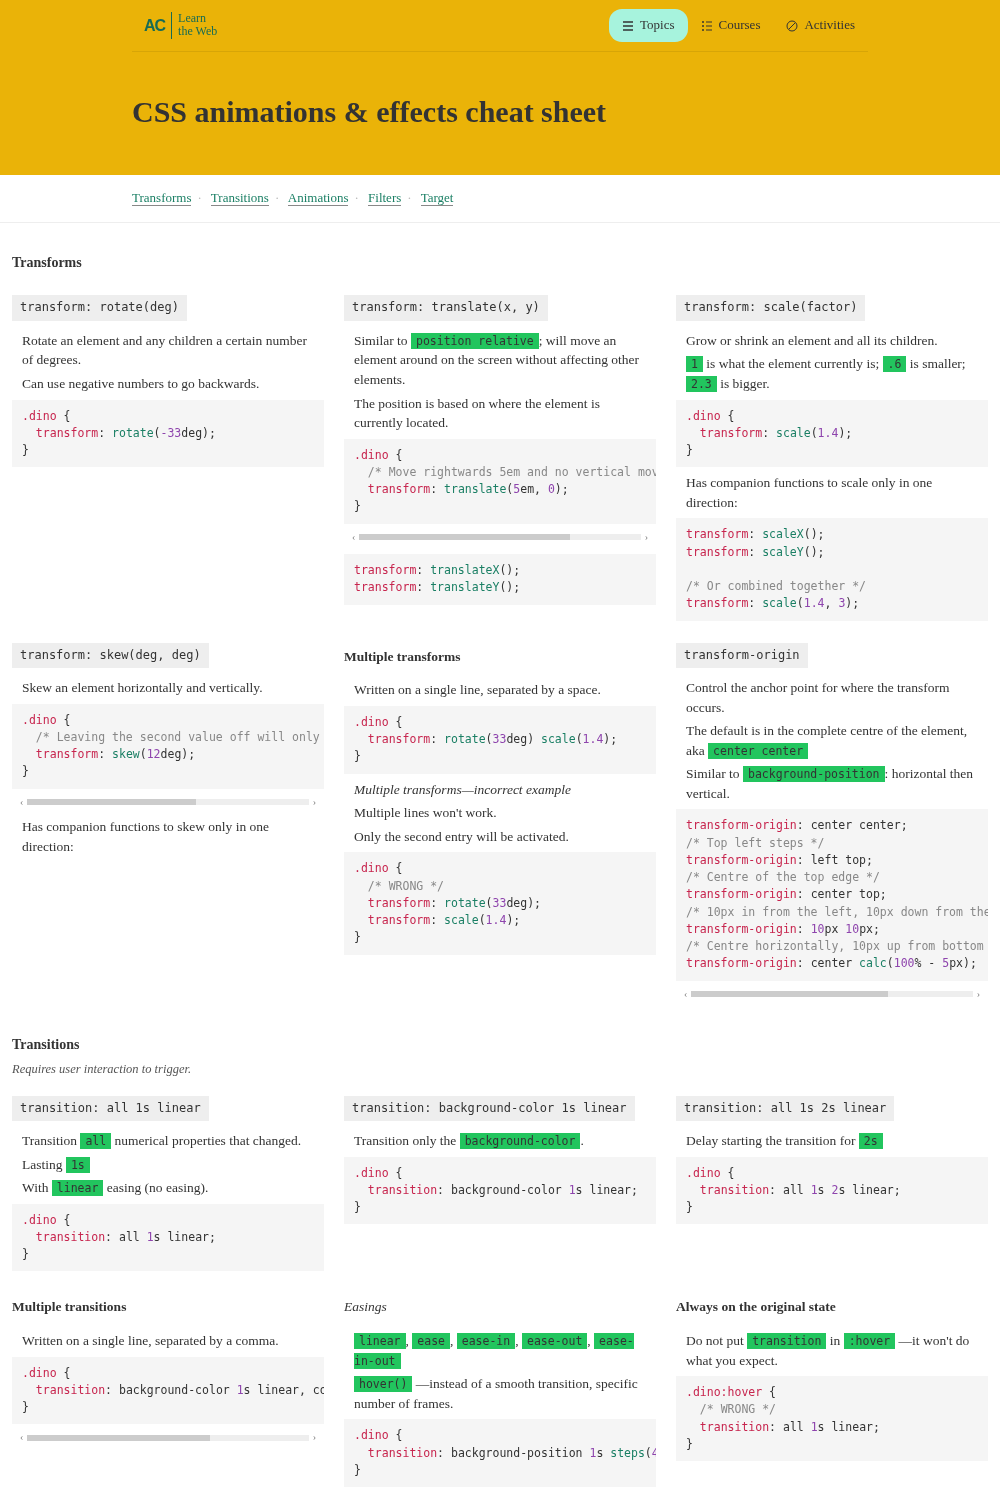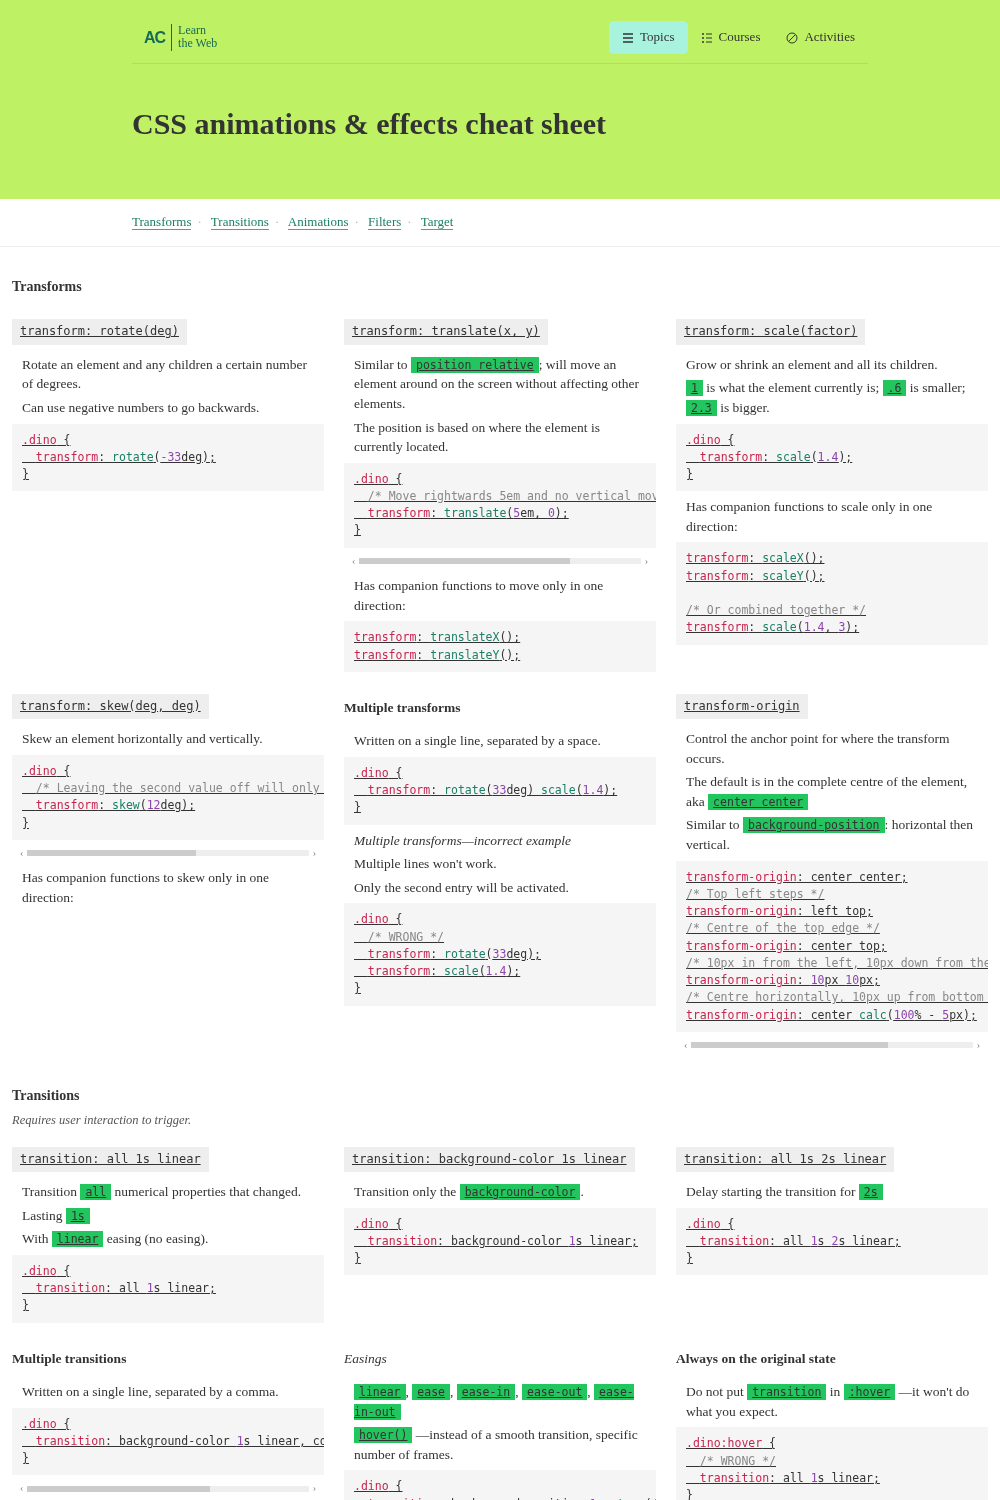--- a/index.html
+++ b/index.html
@@ -1,25 +1,25 @@
 <!DOCTYPE html>
 <html><head>
 <meta charset="utf-8">
 <style>
 * { box-sizing: border-box; margin: 0; padding: 0; }
 body { font-family: Georgia, 'Times New Roman', serif; font-size: 13.5px; color: #333; line-height: 1.45; }
-code, pre, .code-title { font-family: 'Consolas', 'Monaco', monospace; font-size: 12px; text-decoration: underline; }
-.hero { background: #bef264; padding: 12px; }
+code, pre, .code-title { font-family: 'Consolas', 'Monaco', monospace; font-size: 12px; }
+.hero { background: #eab308; padding: 0; }
 .container { max-width: 760px; margin: 0 auto; padding: 0 12px; }
 .nav-row { display: flex; align-items: center; justify-content: flex-end; padding: 9px 0; border-bottom: 1px solid rgba(0,0,0,0.08); position: relative; }
 .logo { position: absolute; left: 12px; display: flex; align-items: center; gap: 6px; color: #176b54; font-size: 12px; line-height: 1.1; }
 .logo-mark { font-weight: bold; font-size: 16px; font-family: sans-serif; letter-spacing: -1px; }
 .logo-text { border-left: 1px solid #176b54; padding-left: 6px; }
 .nav-item { display: inline-flex; align-items: center; gap: 6px; padding: 7px 13px; color: #333; text-decoration: none; font-family: Georgia, serif; font-size: 13px; }
-.nav-item.active { background: #a7f3dd; border-radius: 5px; }
+.nav-item.active { background: #a7f3dd; border-radius: 13px; }
 .nav-icon { display: inline-block; width: 12px; height: 12px; }
 .page-title { font-size: 30px; font-weight: bold; padding: 38px 0 42px; font-family: Georgia, serif; }
 .toc { border-bottom: 1px solid #eee; }
 .toc-inner { max-width: 760px; margin: 0 auto; padding: 14px 12px; font-size: 13px; }
 .toc-link { color: #1a7f64; text-decoration: none; border-bottom: 1px solid #888; }
 .toc-sep { color: #bbb; margin: 0 6px; }
 .content { padding: 0 12px; }
 .section-head { font-size: 14px; font-weight: bold; padding: 30px 0 4px; }
 .section-sub { font-style: italic; color: #555; font-size: 12.5px; }
 .grid { display: grid; grid-template-columns: repeat(3, minmax(0, 1fr)); gap: 16px 20px; margin-top: 18px; align-items: start; }
@@ -112,21 +112,20 @@
   <span class="tok-cmt">/* Move rightwards 5em and no vertical movement */</span>
   <span class="tok-prop">transform</span>: <span class="tok-fn">translate</span>(<span class="tok-num">5</span>em, <span class="tok-num">0</span>);
 }</pre>
       <div class="scroll-indicator">
           <span>‹</span>
           <div class="scroll-track">
             <div class="scroll-thumb" style="width:75%"></div>
           </div>
           <span>›</span>
         </div>
-      <p>Has companion functions to move only in one direction:</p>
       <pre class="codeblock"><span class="tok-prop">transform</span>: <span class="tok-fn">translateX</span>();
 <span class="tok-prop">transform</span>: <span class="tok-fn">translateY</span>();</pre>
     </div>
 
     <div class="card">
       <div class="card-title code-title">transform: scale(factor)</div>
       <p>Grow or shrink an element and all its children.</p>
       <p><code class="inline-code">1</code><span> is what the element currently is; </span><code class="inline-code">.6</code><span> is smaller; </span><code class="inline-code">2.3</code><span> is bigger.</span></p>
       <pre class="codeblock"><span class="tok-sel">.dino</span> {
   <span class="tok-prop">transform</span>: <span class="tok-fn">scale</span>(<span class="tok-num">1.4</span>);

